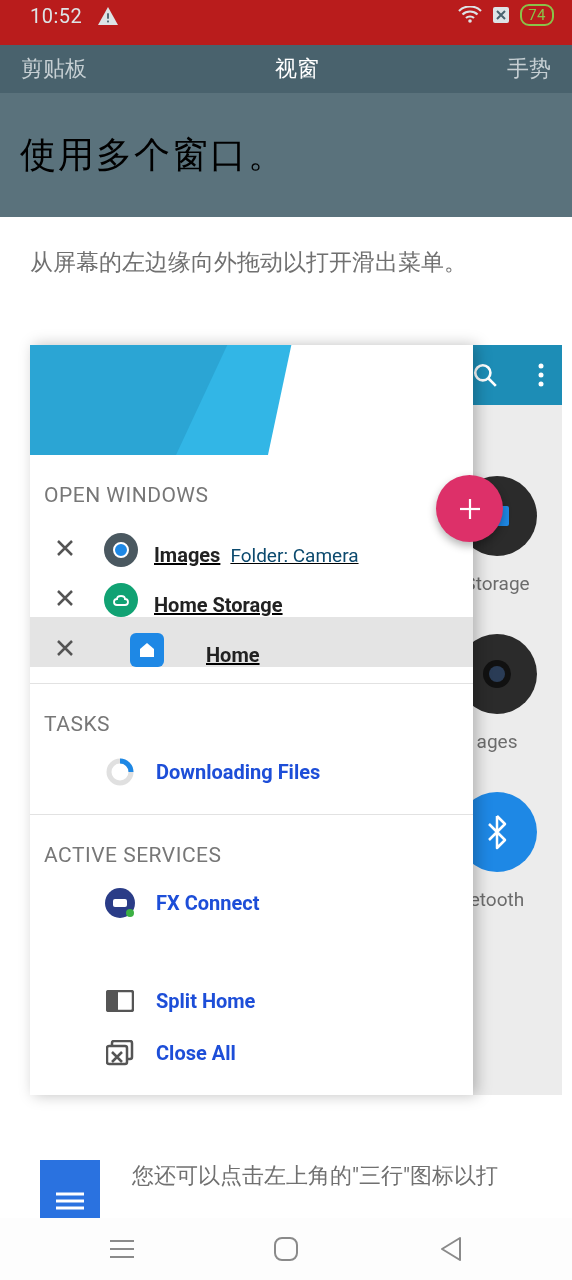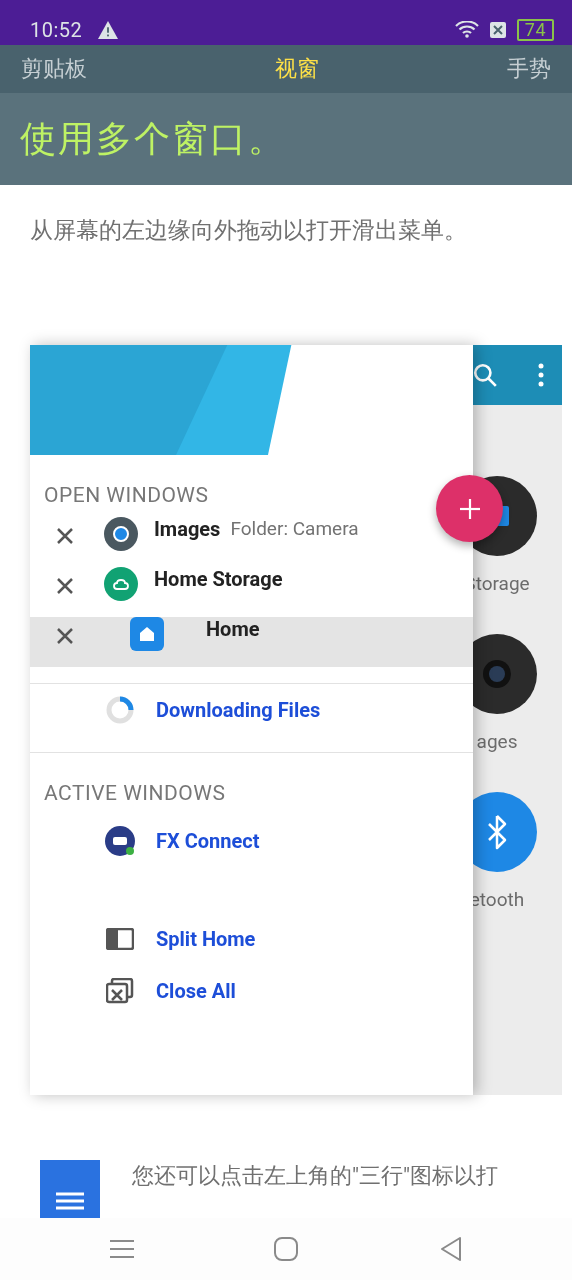--- a/index.html
+++ b/index.html
@@ -1,61 +1,61 @@
 <!DOCTYPE html>
 <html><head>
 <meta charset="utf-8">
 <style>
   * { margin: 0; padding: 0; box-sizing: border-box; font-family: -apple-system, BlinkMacSystemFont, "Segoe UI", Roboto, Helvetica, Arial, sans-serif; }
   html, body { width: 572px; height: 1280px; overflow: hidden; background: #fff; }
 
   
   .status-bar {
     height: 45px;
-    background: #4c1d95;
+    background: #b91c1c;
     color: #DDE4E6;
     display: flex;
-    align-items: center;
-    padding: 14px 18px 0 30px;
+    align-items: flex-start;
+    padding: 4px 18px 0 30px;
     font-size: 20px;
     letter-spacing: 0.5px;
   }
   .status-left { display: flex; align-items: center; gap: 15px; }
   .status-right { margin-left: auto; display: flex; align-items: center; gap: 10px; }
   .battery {
     border: 2px solid #8AC249;
-    border-radius: 2px;
-    font-size: 18px;
+    border-radius: 9px;
+    font-size: 15px;
     padding: 0 6px;
     line-height: 18px;
     color: #8AC249;
     position: relative;
   }
 
   
   .tab-bar {
     height: 48px;
     background: #49626D;
     display: flex;
     align-items: center;
     justify-content: space-between;
     padding: 0 21px;
     color: #C6CFD3;
     font-size: 22px;
   }
-  .tab-bar .center { color: #fde047; font-weight: 500; }
+  .tab-bar .center { color: #ffffff; font-weight: 500; }
 
   
   .hero {
-    height: 92px;
+    height: 124px;
     background: #5A727C;
     display: flex;
     align-items: center;
     padding: 0 20px;
-    color: #bef264;
+    color: #000000;
     font-size: 36px;
     letter-spacing: 2px;
   }
 
   
   .content {
     padding: 30px 30px 0 30px;
   }
   .intro-text {
     color: #707070;
@@ -148,42 +148,43 @@
   .section-title {
     padding: 28px 14px 10px 14px;
     color: #777;
     font-size: 21px;
     letter-spacing: 0.5px;
   }
 
   .drawer ul { list-style: none; }
   .win-row {
     display: flex;
-    align-items: flex-start;
+    align-items: flex-end;
     height: 50px;
     padding: 0 4px 0 16px;
+    text-decoration: underline;
   }
   .win-row.selected { background: #E4E4E4; gap: 26px; }
   .x-btn {
     width: 38px; height: 38px;
     display: flex;
     align-items: center;
     justify-content: center;
     color: #555;
     flex-shrink: 0;
   }
   .win-icon {
     width: 34px; height: 34px;
     border-radius: 50%;
     margin: 0 16px 0 20px;
     flex-shrink: 0;
     display:flex;align-items:center;justify-content:center;
   }
   .win-label { font-size: 20px; font-weight: 700; color: #222; }
-  .win-sub { font-size: 19px; font-weight: 400; color: #737373; margin-left: 10px; }
+  .win-sub { font-size: 19px; font-weight: 400; color: #0c4a6e; margin-left: 10px; }
 
   .simple-row {
     display: flex;
     align-items: center;
     height: 52px;
     padding-left: 74px;
   }
   .simple-row .row-icon {
     width: 32px; height: 32px;
     margin-right: 20px;
@@ -378,33 +379,34 @@
           <svg width="20" height="20" viewBox="0 0 20 20">
               <path d="M3 9 L10 3 L17 9 V17 H3 Z" fill="#fff"></path>
             </svg>
         </span>
         <span class="win-label">Home</span>
       </li>
     </ul>
 
     <div class="divider"></div>
 
+    <div class="section-title">TASKS</div>
     <div class="simple-row">
       <span class="row-icon">
         <svg width="30" height="30" viewBox="0 0 30 30">
             <circle cx="15" cy="15" r="11" stroke="#E0E0E0" stroke-width="5" fill="none"></circle>
             <path d="M15 4 A11 11 0 0 1 26 15" stroke="#1E88E5" stroke-width="5" fill="none"></path>
           </svg>
       </span>
       <span class="row-label">Downloading Files</span>
     </div>
 
     <div class="divider"></div>
 
-    <div class="section-title">ACTIVE WINDOWS</div>
+    <div class="section-title">ACTIVE SERVICES</div>
     <div class="simple-row">
       <span class="row-icon">
         <svg width="32" height="32" viewBox="0 0 32 32">
             <circle cx="16" cy="16" r="15" fill="#2A3C87"></circle>
             <rect x="9" y="12" width="14" height="8" rx="2" fill="#fff"></rect>
             <circle cx="26" cy="26" r="4" fill="#3CB043"></circle>
           </svg>
       </span>
       <span class="row-label">FX Connect</span>
     </div>

